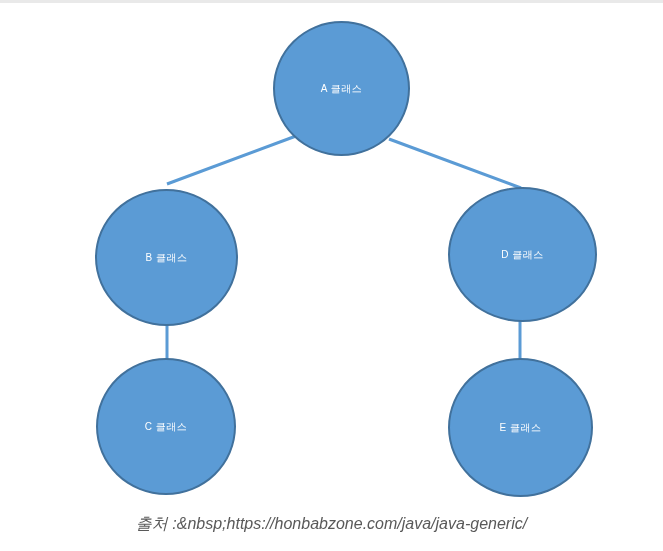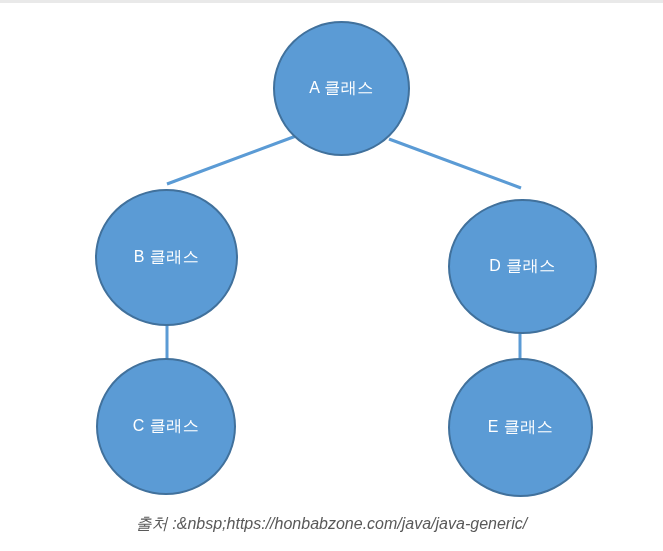--- a/index.html
+++ b/index.html
@@ -38,27 +38,27 @@
     box-sizing: border-box;
     border-radius: 50%;
     background: var(--node-fill, #5b9bd5);
     border: 2px solid var(--node-border, #41719c);
     display: flex;
     align-items: center;
     justify-content: center;
   }
   .node-label {
     color: var(--label-color, #ffffff);
-    font-size: 16px;
+    font-size: 10px;
     letter-spacing: 0.5px;
     white-space: nowrap;
   }
   #node-a { left: 273px; top: 21px;  width: 137px; height: 135px; }
   #node-b { left: 95px;  top: 189px; width: 143px; height: 137px; }
-  #node-d { left: 448px; top: 199px; width: 149px; height: 135px; }
+  #node-d { left: 448px; top: 187px; width: 149px; height: 135px; }
   #node-c { left: 96px;  top: 358px; width: 140px; height: 137px; }
   #node-e { left: 448px; top: 358px; width: 145px; height: 139px; text-align: center; }
   #caption {
     position: absolute;
     left: 0;
     top: 514px;
     width: 100%;
     text-align: center;
     font-style: italic;
     font-size: 16px;

